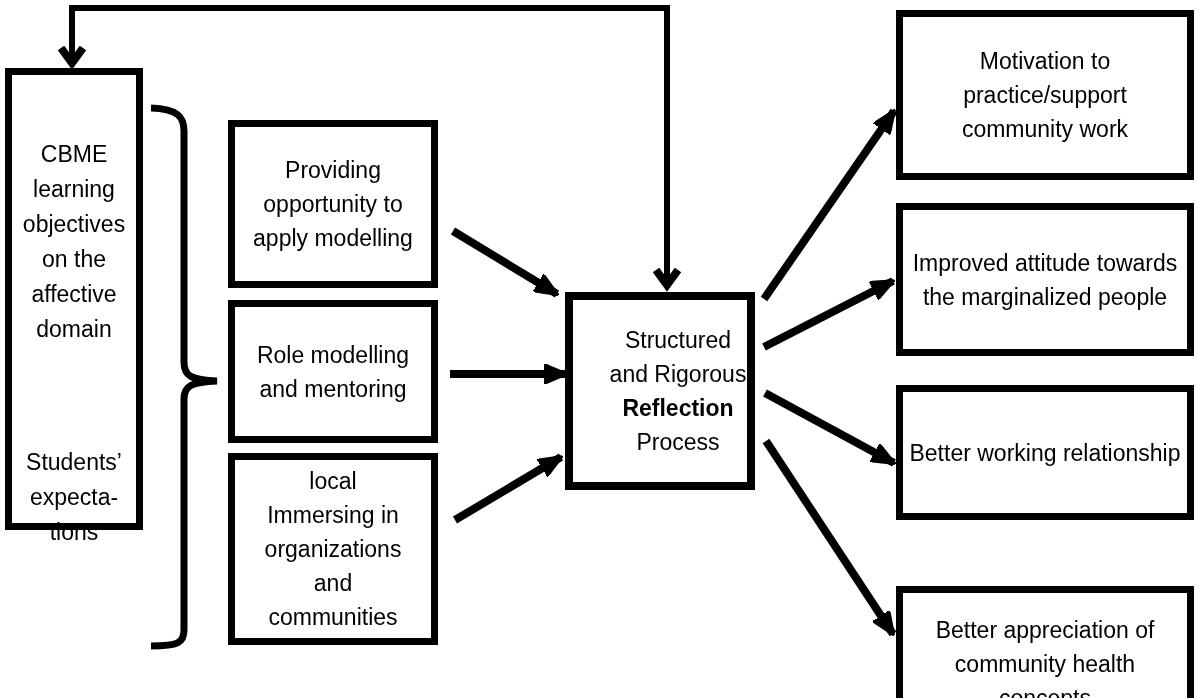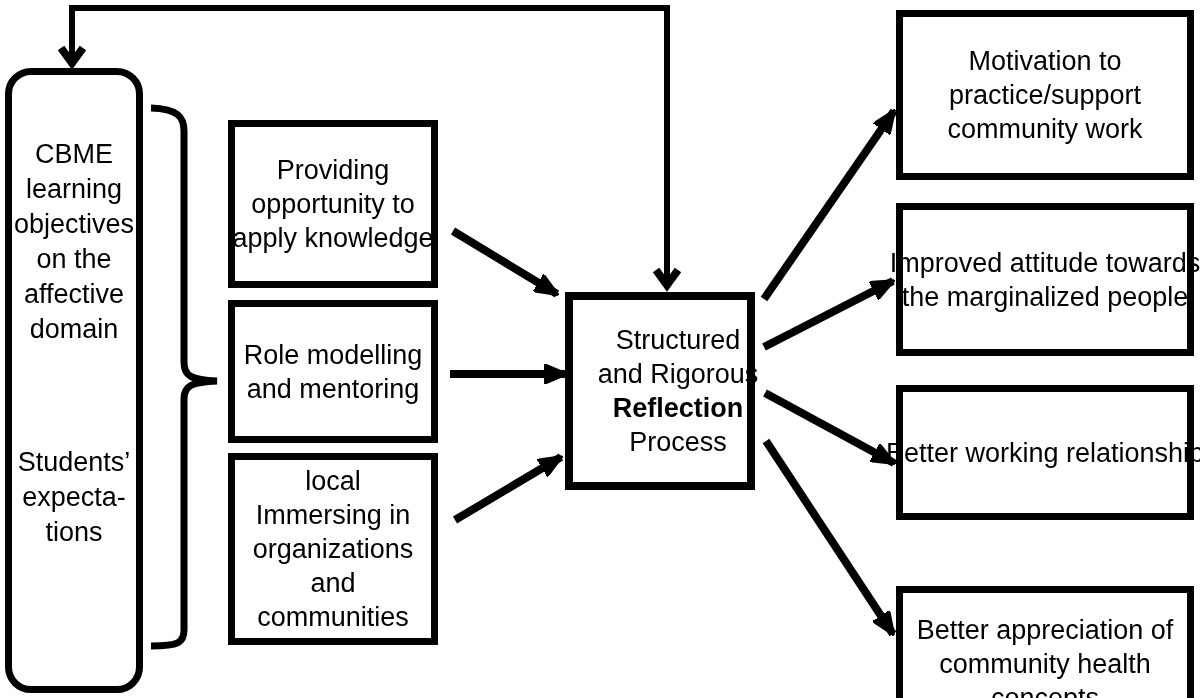--- a/index.html
+++ b/index.html
@@ -12,25 +12,25 @@
   }
   .connectors { position:absolute; top:0; left:0; width:1200px; height:698px; }
   .connectors line, .connectors path { stroke:var(--ink); }
   .box {
     position:absolute; background:var(--bg);
     border:7px solid var(--ink);
     display:flex; align-items:center; justify-content:center;
     text-align:center;
   }
   .lines { display:flex; flex-direction:column; }
-  .lines span { font-size:27px; line-height:34px; white-space:nowrap; }
+  .lines span { font-size:23px; line-height:34px; white-space:nowrap; }
   .bold-line { font-weight:bold; }
 
   
-  .box-left   { left:5px;   top:68px;  width:138px; height:625px;border-radius:26px; }
+  .box-left   { left:5px;   top:68px;  width:138px; height:462px; }
   .box-left .lines span { line-height:35px; }
   .left-top    { position:absolute; top:62px;  left:0; right:0; }
   .left-bottom { position:absolute; top:370px; left:0; right:0; }
 
   
   .box-a { left:228px; top:120px; width:210px; height:168px; }
   .box-b { left:228px; top:300px; width:210px; height:143px; }
   .box-c { left:228px; top:453px; width:210px; height:192px; }
 
   
@@ -83,21 +83,21 @@
       <span>Students’</span>
       <span>expecta-</span>
       <span>tions</span>
     </div>
   </div>
 
   <div class="box box-a">
     <div class="lines">
       <span>Providing</span>
       <span>opportunity to</span>
-      <span>apply knowledge</span>
+      <span>apply modelling</span>
     </div>
   </div>
 
   <div class="box box-b">
     <div class="lines">
       <span>Role modelling</span>
       <span>and mentoring</span>
     </div>
   </div>
 

